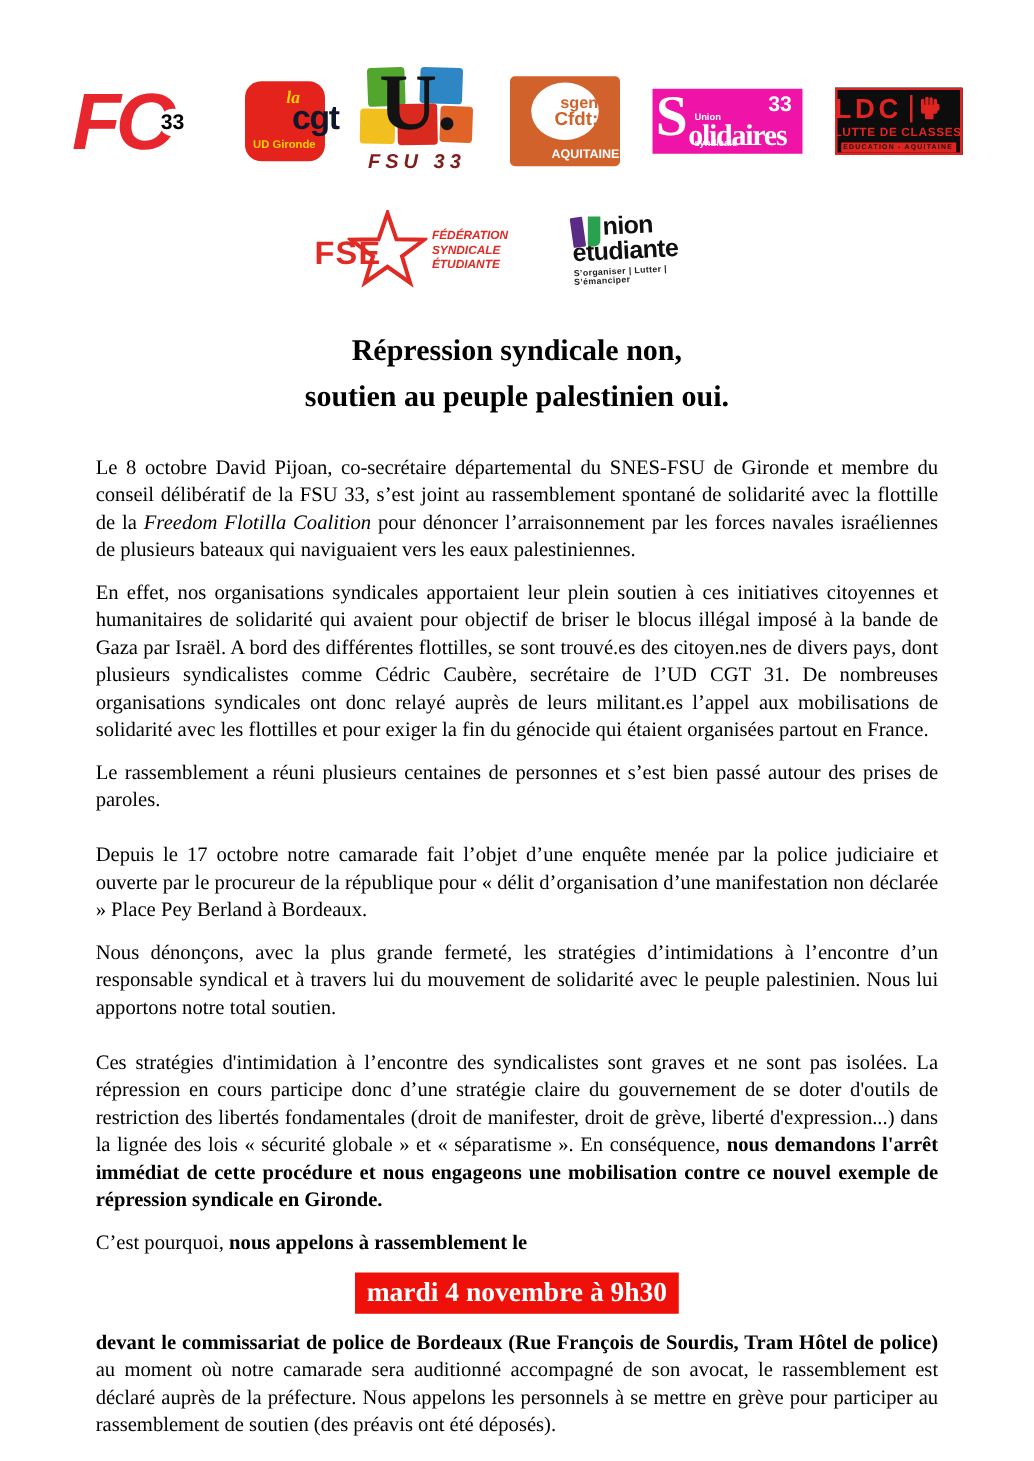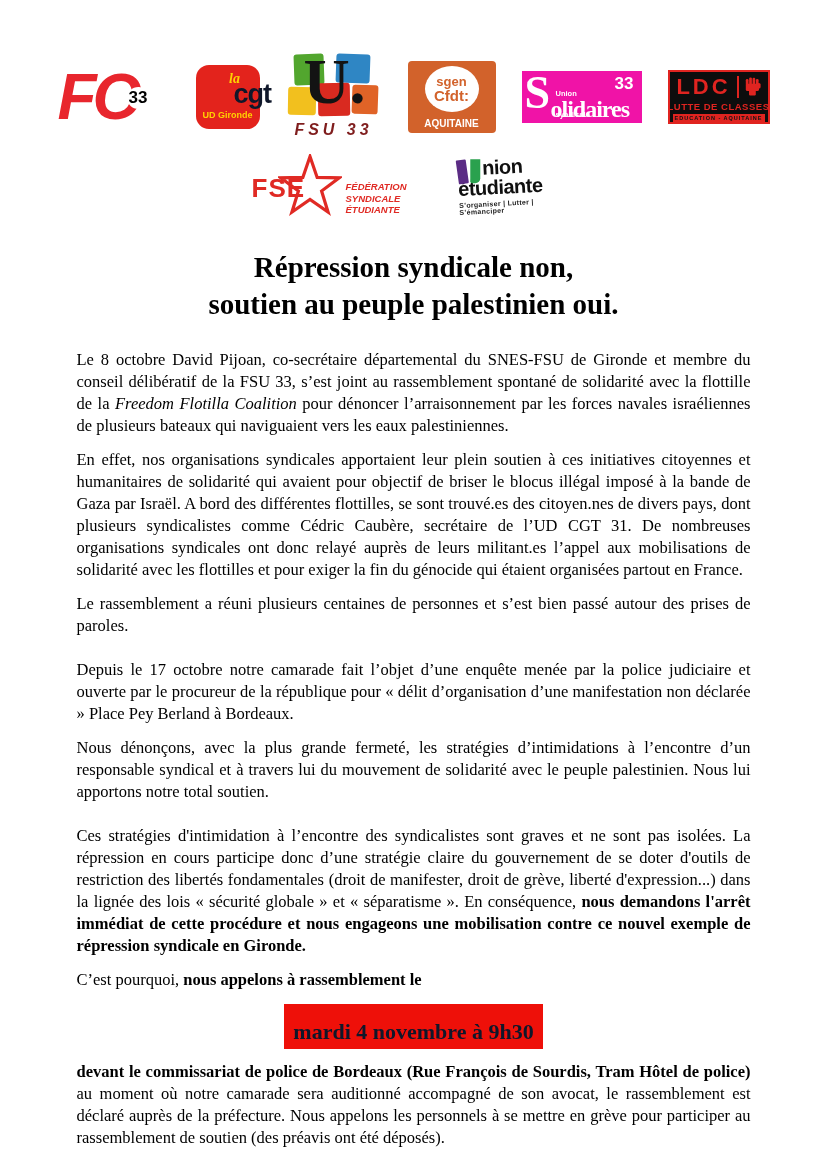--- a/index.html
+++ b/index.html
@@ -4,21 +4,21 @@
 <style>
   html,body { margin:0; padding:0; background:#e8e8e8; }
   .page {
     width:827px; height:1169px; margin:0 auto; background:#ffffff;
     font-family:"Liberation Serif", serif; color:var(--text-black);
     position:relative; overflow:hidden;
   }
 
   
   .logos-row1 { display:flex; justify-content:center; align-items:center; gap:26px; padding-top:54px; }
-  .logos-row2 { display:flex; justify-content:center; align-items:center; gap:60px; margin-top:14px; height:66px; }
+  .logos-row2 { display:flex; justify-content:center; align-items:center; gap:60px; margin-top:28px; height:66px; }
   .logo { position:relative; flex:0 0 auto; }
 
   
   .logo-fo { width:112px; height:72px; }
   .fo-text { font-family:"Liberation Sans",sans-serif; font-weight:900; font-style:italic;
     font-size:64px; line-height:72px; color:var(--fo-red); letter-spacing:-4px; }
   .fo-badge { position:absolute; right:20px; top:26px; font-family:"Liberation Sans",sans-serif;
     font-weight:900; font-size:17px; color:#000; background:#fff; border-radius:50%; padding:1px 2px; }
 
   
@@ -37,21 +37,21 @@
   .t-blue   { left:48px; top:0;    width:34px; height:29px; background:var(--fsu-blue);   transform:rotate(2deg); }
   .t-yellow { left:0;    top:33px; width:28px; height:28px; background:var(--fsu-yellow); transform:rotate(1deg); }
   .t-red    { left:30px; top:29px; width:32px; height:33px; background:var(--fsu-red);    transform:rotate(-1deg); }
   .t-orange { left:64px; top:31px; width:26px; height:29px; background:var(--fsu-orange); transform:rotate(2deg); }
   .fsu-u { position:absolute; left:12px; top:-8px; width:70px; text-align:center;
     font-family:"Liberation Serif",serif; font-weight:bold; font-size:64px; line-height:72px; color:#131313; }
   .fsu-label { font-family:"Liberation Sans",sans-serif; font-weight:bold; font-style:italic;
     font-size:16px; letter-spacing:4px; margin-top:3px; color:#7f1d1d; }
 
   
-  .logo-sgen { width:88px; height:72px; background:var(--sgen-orange); border-radius:4px; text-align:center;
+  .logo-sgen { width:88px; height:72px; background:var(--sgen-orange); border-radius:4px; text-align:right;
     font-family:"Liberation Sans",sans-serif; }
   .sgen-oval { width:54px; height:46px; background:#fff; border-radius:50%; margin:5px auto 0;
     display:flex; flex-direction:column; justify-content:center; }
   .sgen-l1 { color:var(--sgen-orange); font-weight:bold; font-size:13px; line-height:13px; }
   .sgen-l2 { color:var(--sgen-orange); font-weight:900; font-size:15px; line-height:15px; }
   .sgen-sub { color:#fff; font-weight:bold; font-size:10px; margin-top:6px; letter-spacing:0; }
 
   
   .logo-sol { width:120px; height:52px; background:var(--solidaires-magenta);
     font-family:"Liberation Sans",sans-serif; color:#fff; }
@@ -59,60 +59,60 @@
     font-weight:bold; font-size:46px; line-height:52px; }
   .sol-rest { position:absolute; left:29px; bottom:2px; font-family:"Liberation Serif",serif;
     font-weight:bold; font-size:24px; line-height:24px; letter-spacing:-1px; }
   .sol-union { position:absolute; left:34px; top:6px; font-weight:bold; font-size:7.5px; line-height:8px; }
   .sol-union span { display:block;margin-top:13px; }
   .sol-33 { position:absolute; right:8px; top:3px; font-weight:bold; font-size:17px; }
 
   
   .logo-ldc { width:102px; height:54px; background:var(--ldc-black); box-shadow:inset 0 0 0 2px var(--ldc-red), inset 0 0 0 3px var(--ldc-black);
     font-family:"Liberation Sans",sans-serif; text-align:center; padding-top:1px; box-sizing:border-box; }
-  .ldc-top { display:flex; align-items:center; justify-content:center; gap:6px; height:27px; margin-top:3px; }
+  .ldc-top { display:flex; align-items:center; justify-content:flex-start; gap:6px; height:27px; margin-top:3px; }
   .ldc-acr { color:var(--ldc-red); font-weight:900; font-size:22px; letter-spacing:3px; line-height:24px; }
   .ldc-div { width:2px; height:22px; background:var(--ldc-red); }
   .ldc-fist { width:16px; height:22px; }
   .ldc-line { color:var(--ldc-red); font-weight:900; font-size:9.5px; line-height:11px; letter-spacing:0.5px; }
   .ldc-sub { background:var(--ldc-red); color:#111; font-weight:bold; font-size:5.5px; line-height:8px;
     margin:2px 5px 0; letter-spacing:1px; }
 
   
   .logo-fse { width:146px; height:64px; }
   .fse-star { position:absolute; left:26px; top:0; width:64px; height:64px; }
   .fse-acr { position:absolute; left:0; top:19px; color:var(--fse-red); font-family:"Liberation Sans",sans-serif;
     font-weight:900; font-size:26px; letter-spacing:1px; }
-  .fse-lines { position:absolute; left:94px; top:27px; color:var(--fse-red);
+  .fse-lines { position:absolute; left:94px; top:15px; color:var(--fse-red);
     font-family:"Liberation Sans",sans-serif; font-weight:900; font-style:italic; font-size:9.5px; line-height:11.5px; }
 
   
   .logo-ue { width:118px; height:62px; }
   .ue-inner { transform:rotate(-3deg); }
   .ue-row1 { display:flex; align-items:flex-start; }
   .ue-bar { display:inline-block; width:10px; height:24px; margin-top:2px; }
   .ue-bar-purple { background:var(--ue-purple); transform:rotate(-5deg); border-radius:1px; }
   .ue-bar-green { background:var(--ue-green); margin-left:3px; border-radius:0 0 5px 2px; transform:rotate(3deg); }
   .ue-nion { font-family:"Liberation Sans",sans-serif; font-weight:900; font-size:20px; line-height:22px;
     letter-spacing:-0.5px; margin-left:2px; color:#101010; }
   .ue-row2 { font-family:"Liberation Sans",sans-serif; font-weight:900; font-size:20px; line-height:18px;
     letter-spacing:-0.5px; color:#101010; margin-top:-4px; }
   .ue-tag { font-family:"Liberation Sans",sans-serif; font-weight:bold; font-size:7px; color:#222;
     margin-top:4px; letter-spacing:0.3px; }
 
   
-  .title { text-align:center; font-weight:bold; font-size:29px; line-height:37px; margin-top:30px; color:#000; }
+  .title { text-align:center; font-weight:bold; font-size:24px; line-height:37px; margin-top:30px; color:#000; }
   .doc-body { width:674px; margin:26px auto 0; font-size:16.5px; line-height:22px; text-align:justify; color:#000; }
   p.para { margin:12px 0 10px; }
   p.gap-before { margin-top:22px; }
   .run-italic { font-style:italic; }
   .run-bold { font-weight:bold; }
   .banner-wrap { text-align:center; margin:13px 0 11px; }
-  .banner { display:inline-block; background:var(--banner-red); color:#0f172a; font-weight:bold;
-    font-size:22px; line-height:28px; padding:14px 9px 3px; }
+  .banner { display:inline-block; background:var(--banner-red); color:#ffffff; font-weight:bold;
+    font-size:22px; line-height:28px; padding:2px 9px 3px; }
 </style>
 </head>
 <body>
 
 <div class="page">
 
   <div class="logos-row1">
 
     <div class="logo logo-fo">
       <span class="fo-text">FO</span>

